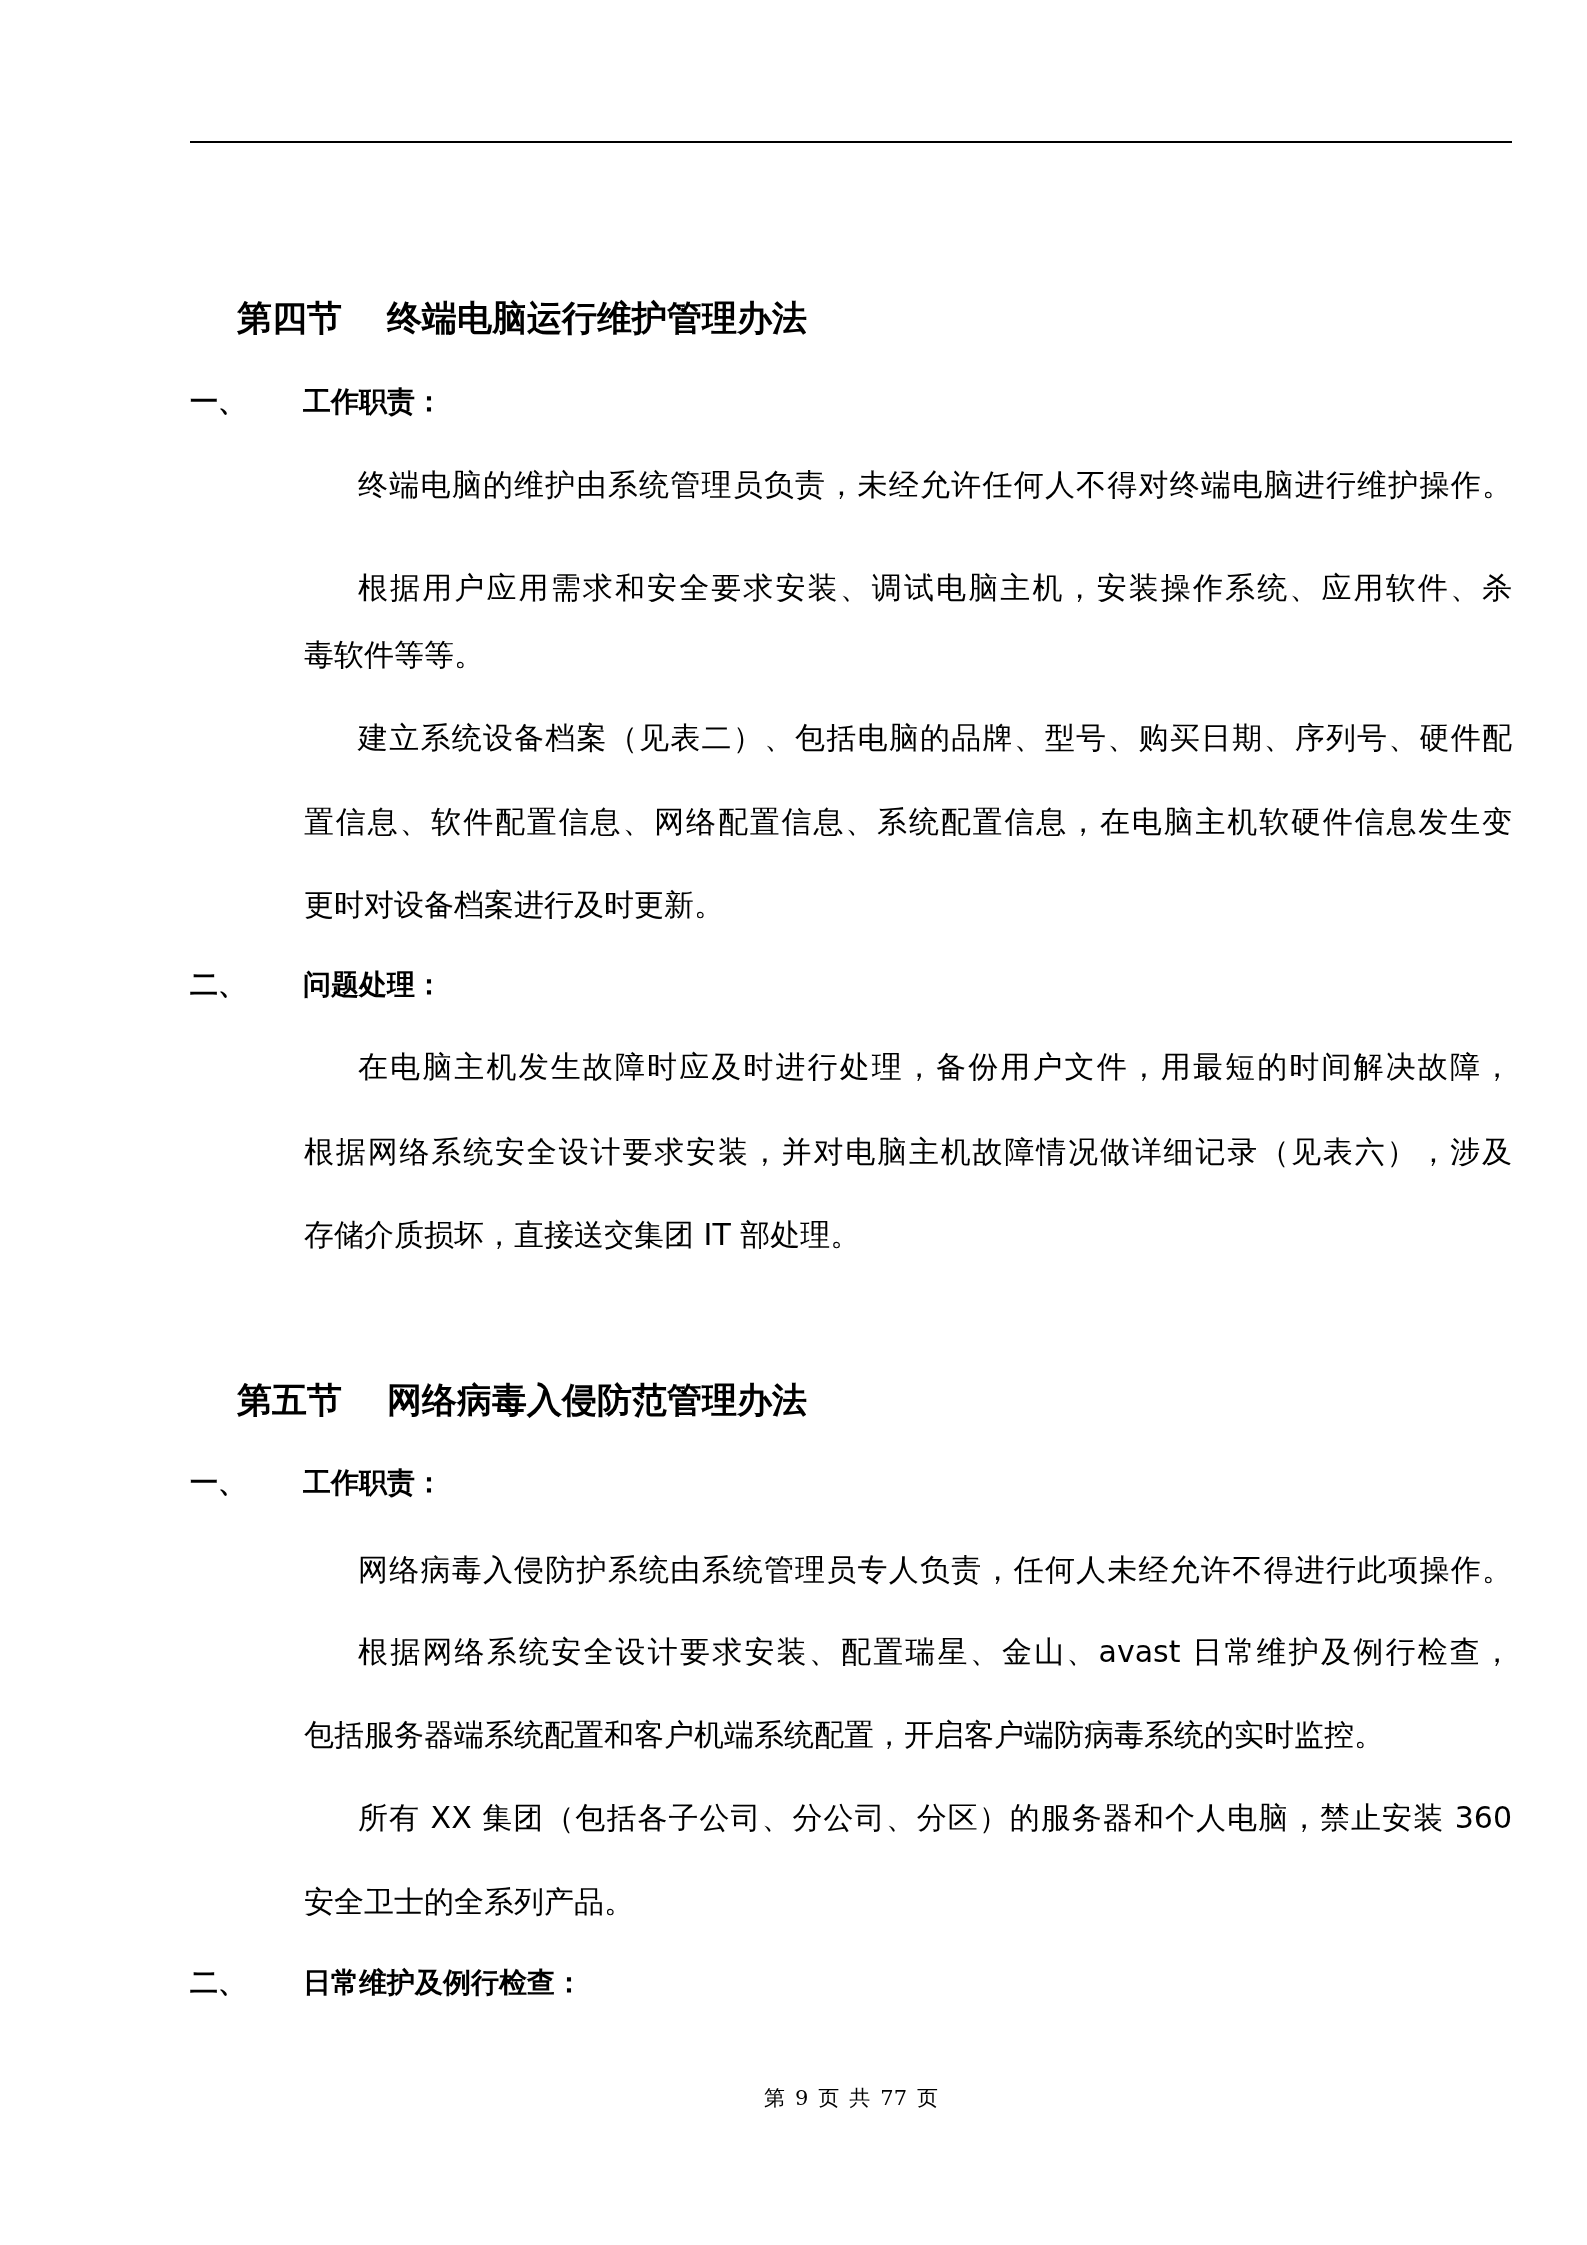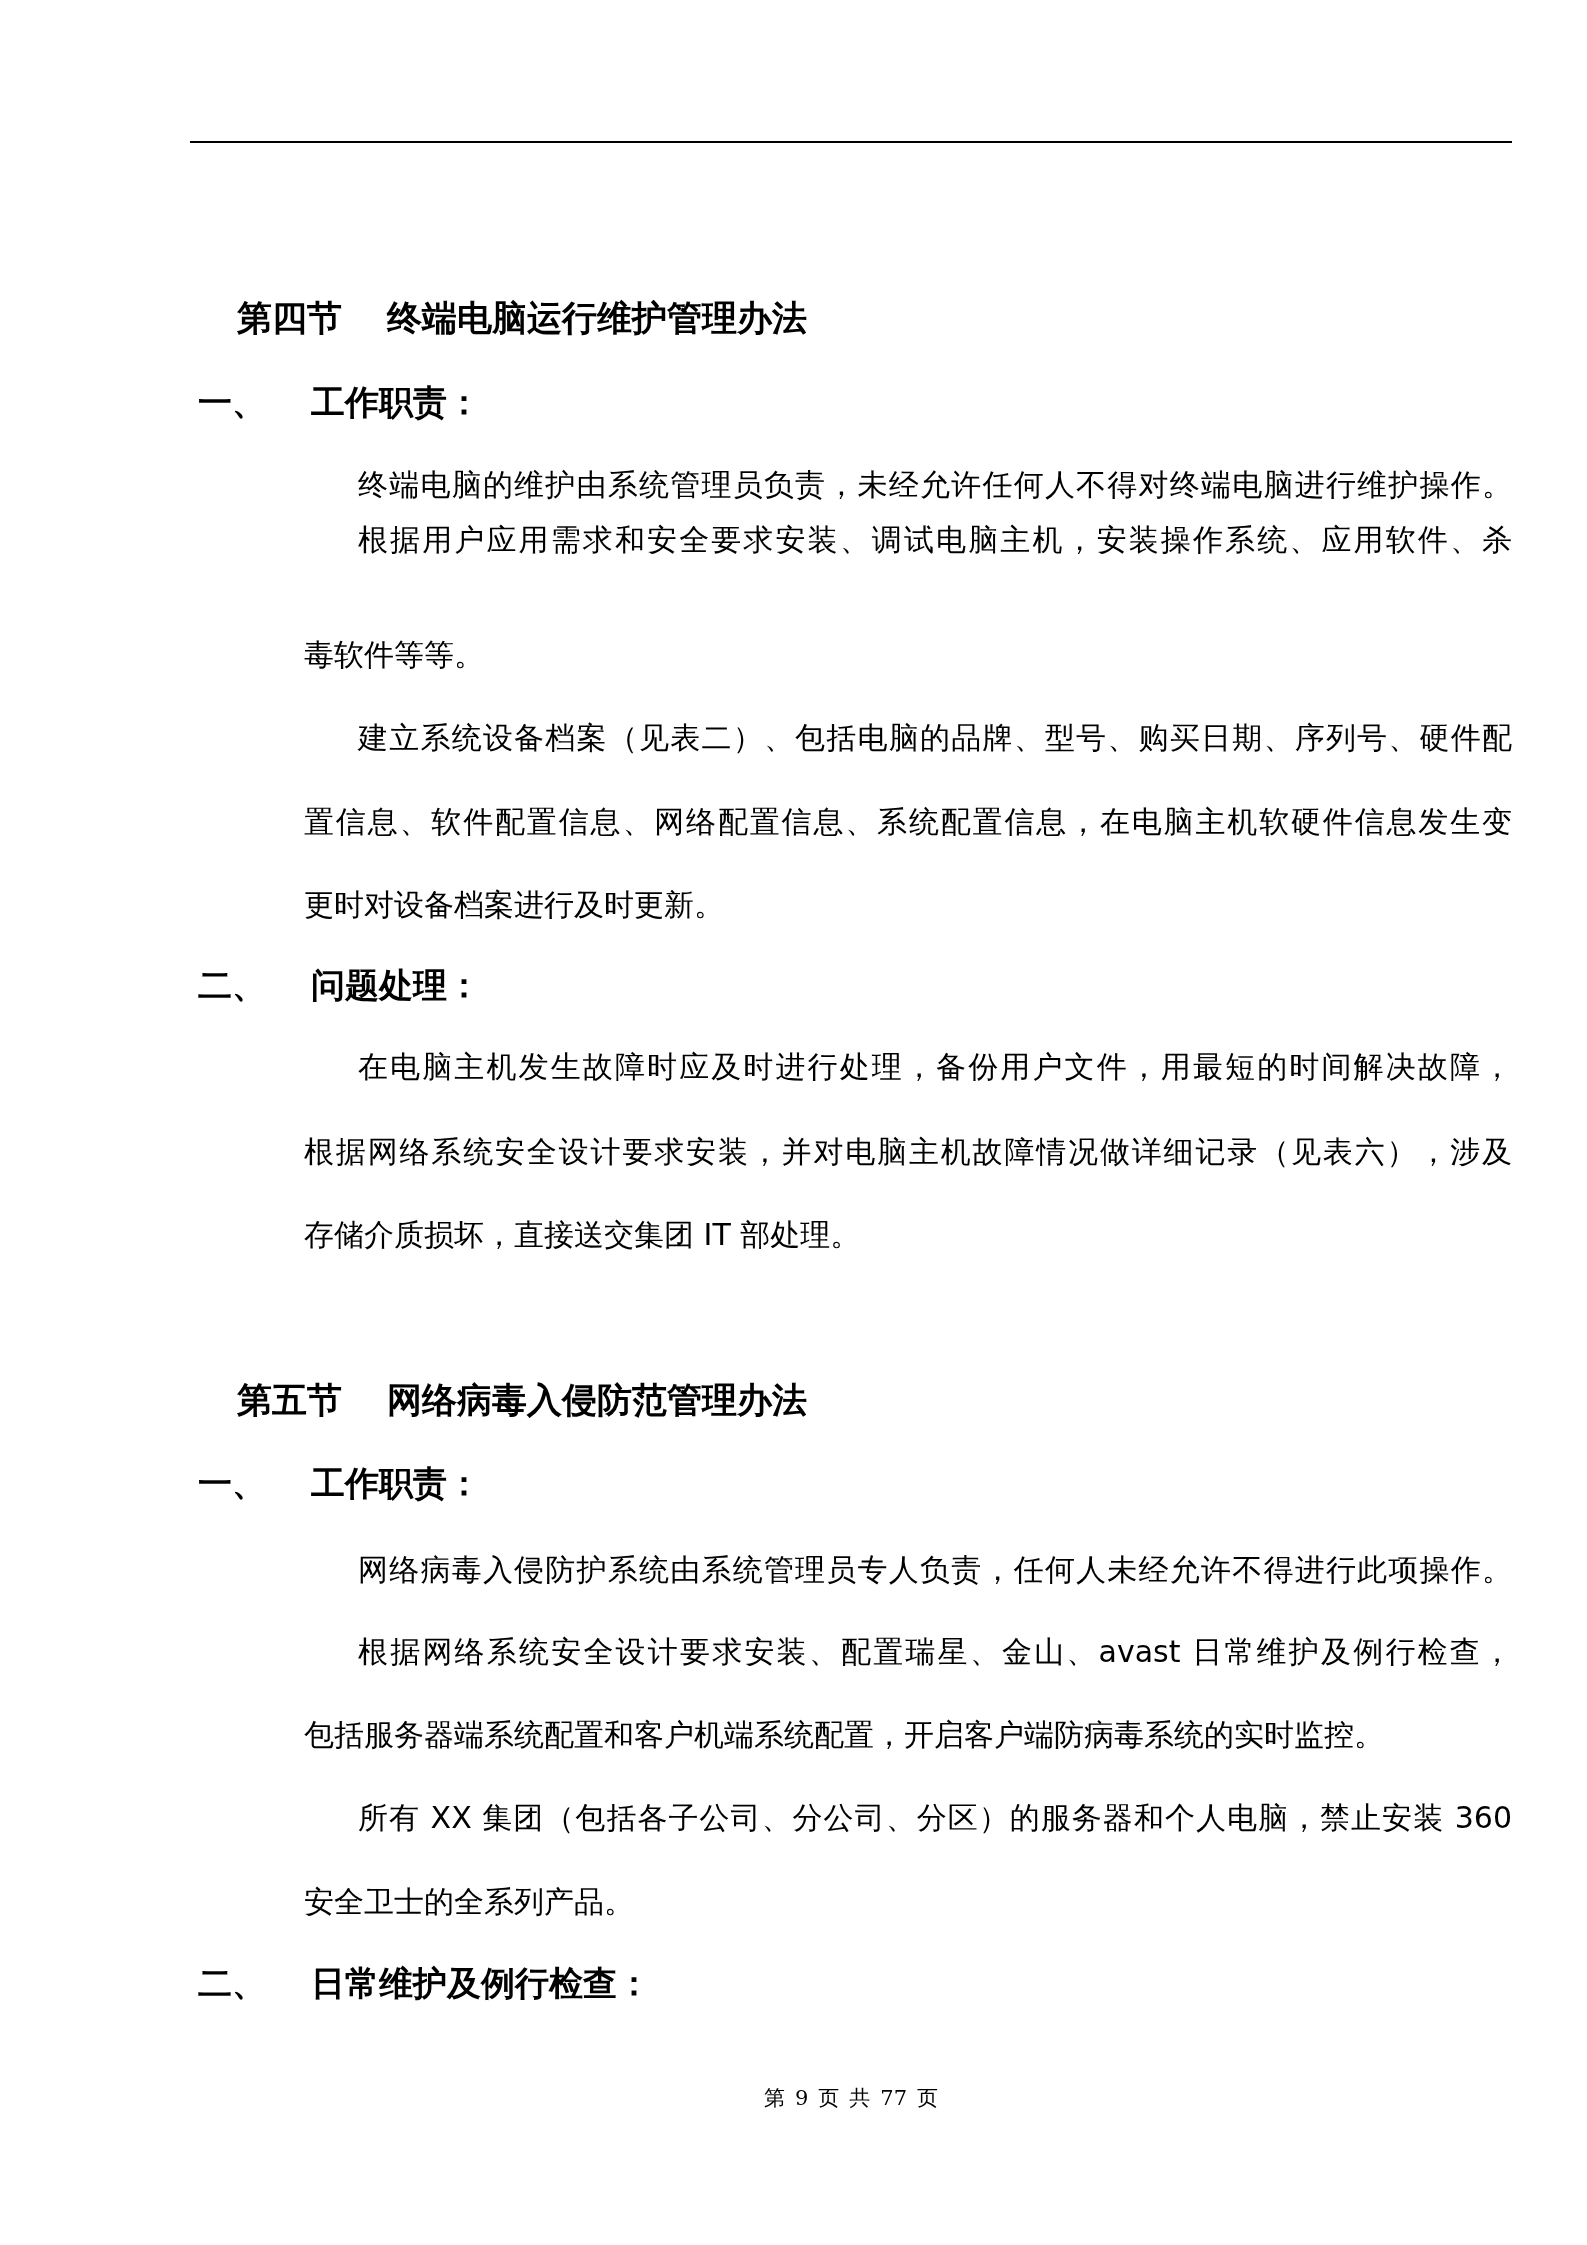--- a/index.html
+++ b/index.html
@@ -2,21 +2,21 @@
 <html><head>
 <meta charset="utf-8">
 <style>
   html, body { margin: 0; padding: 0; background: #ffffff; }
   body { width: 1587px; height: 2245px; position: relative; overflow: hidden;
          font-family: "DejaVu Sans", "Liberation Sans", sans-serif; color: #000; }
   .rule { position: absolute; left: 190px; top: 141px; width: 1322px; height: 2px; background: #000; }
   .line { position: absolute; white-space: nowrap; line-height: 40px; height: 40px; }
   .sec { left: 237px; font-size: 35px; font-weight: bold; }
   .sec .num { display: inline-block; width: 150px; font-family: Liberation Serif, serif; }
-  .sub { left: 198px; font-size: 34px; font-weight: bold; }
+  .sub { left: 190px; font-size: 28px; font-weight: bold; }
   .sub .num { display: inline-block; width: 113px; }
   .p { font-size: 30px; }
   .p.first { left: 358px; width: 1154px; }
   .p.cont { left: 304px; width: 1208px; }
   .p.just { text-align: justify; text-align-last: justify; }
   .footer { position: absolute; left: 0; width: 1702px; top: 2084px; text-align: center;
             font-family: "DejaVu Serif", "Liberation Serif", serif; font-size: 21px; word-spacing: 4px; }
   .footer span { margin: 0 5px; }
 </style>
 </head>
@@ -26,21 +26,21 @@
 
 <div class="line sec" style="top:298px">
   <span class="num">第四节</span><span>终端电脑运行维护管理办法</span>
 </div>
 
 <div class="line sub" style="top:382px">
   <span class="num">一、</span><span>工作职责：</span>
 </div>
 
 <div class="line p first just" style="top:465px">终端电脑的维护由系统管理员负责，未经允许任何人不得对终端电脑进行维护操作。</div>
-<div class="line p first just" style="top:520px">根据用户应用需求和安全要求安装、调试电脑主机，安装操作系统、应用软件、杀</div>
+<div class="line p first just" style="top:568px">根据用户应用需求和安全要求安装、调试电脑主机，安装操作系统、应用软件、杀</div>
 <div class="line p cont" style="top:635px">毒软件等等。</div>
 <div class="line p first just" style="top:718px">建立系统设备档案（见表二）、包括电脑的品牌、型号、购买日期、序列号、硬件配</div>
 <div class="line p cont just" style="top:802px">置信息、软件配置信息、网络配置信息、系统配置信息，在电脑主机软硬件信息发生变</div>
 <div class="line p cont" style="top:885px">更时对设备档案进行及时更新。</div>
 
 <div class="line sub" style="top:965px">
   <span class="num">二、</span><span>问题处理：</span>
 </div>
 
 <div class="line p first just" style="top:1047px">在电脑主机发生故障时应及时进行处理，备份用户文件，用最短的时间解决故障，</div>

